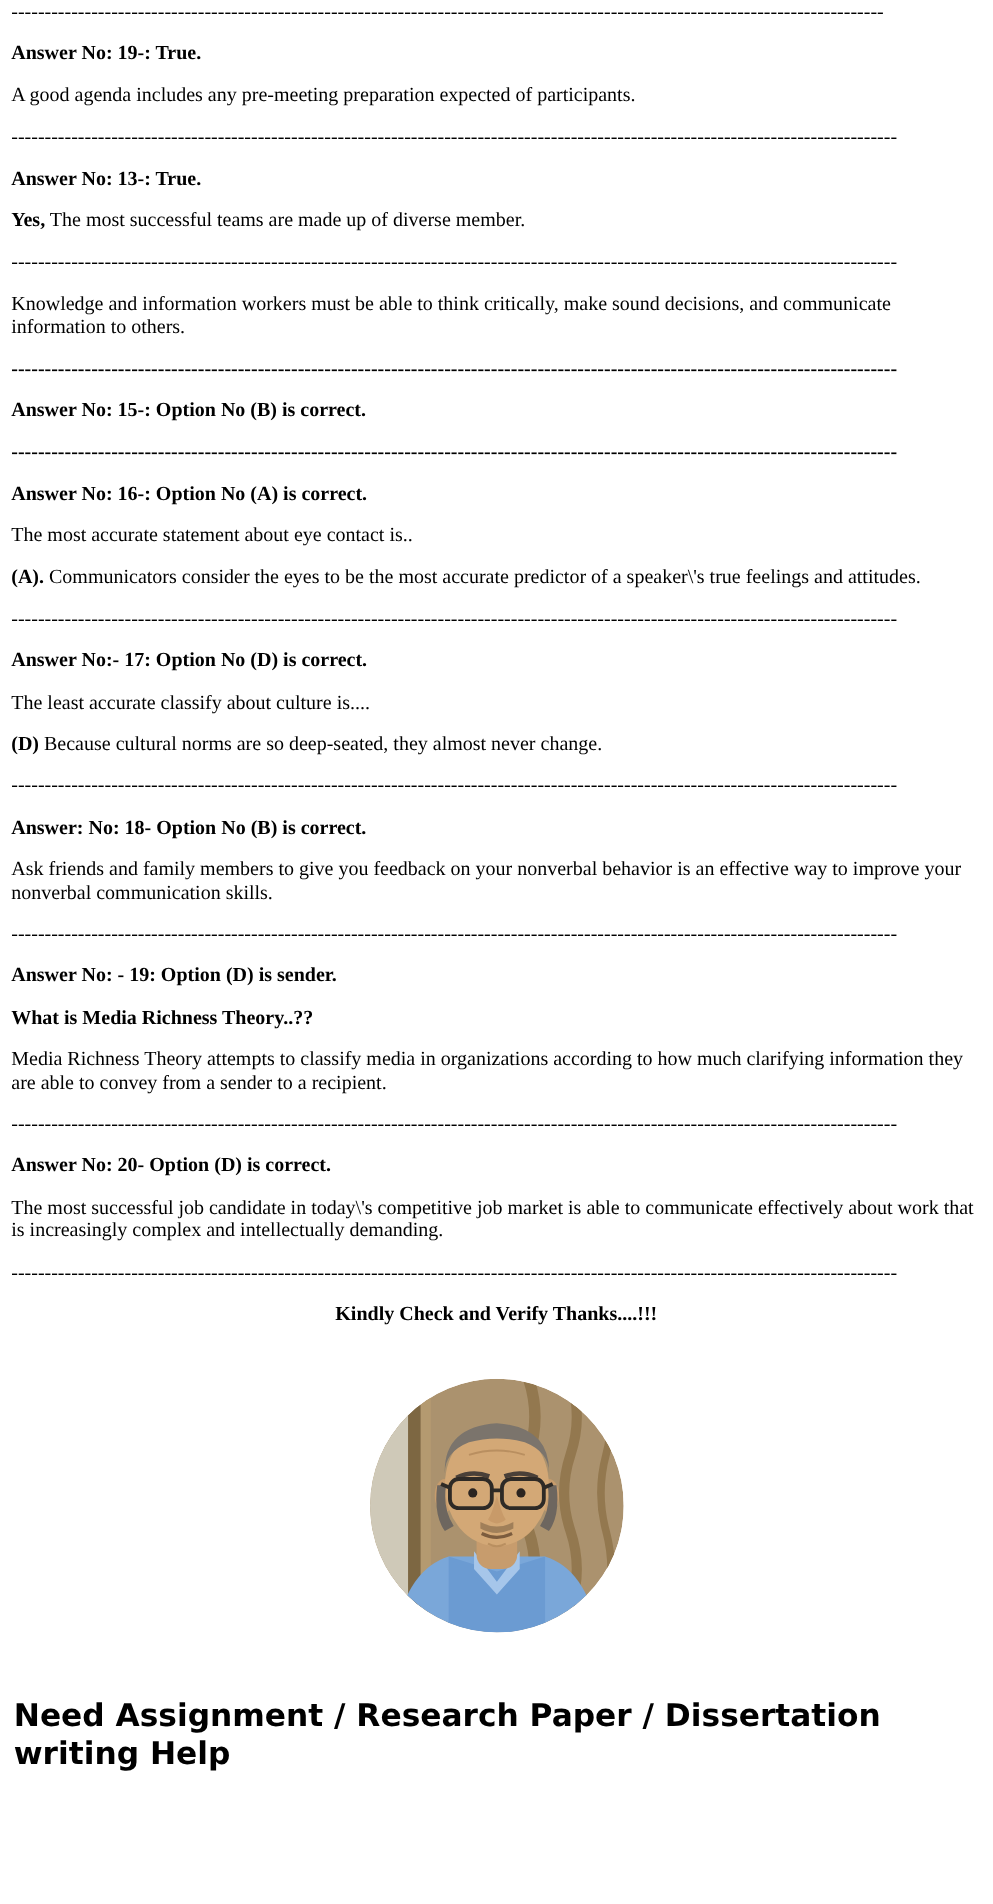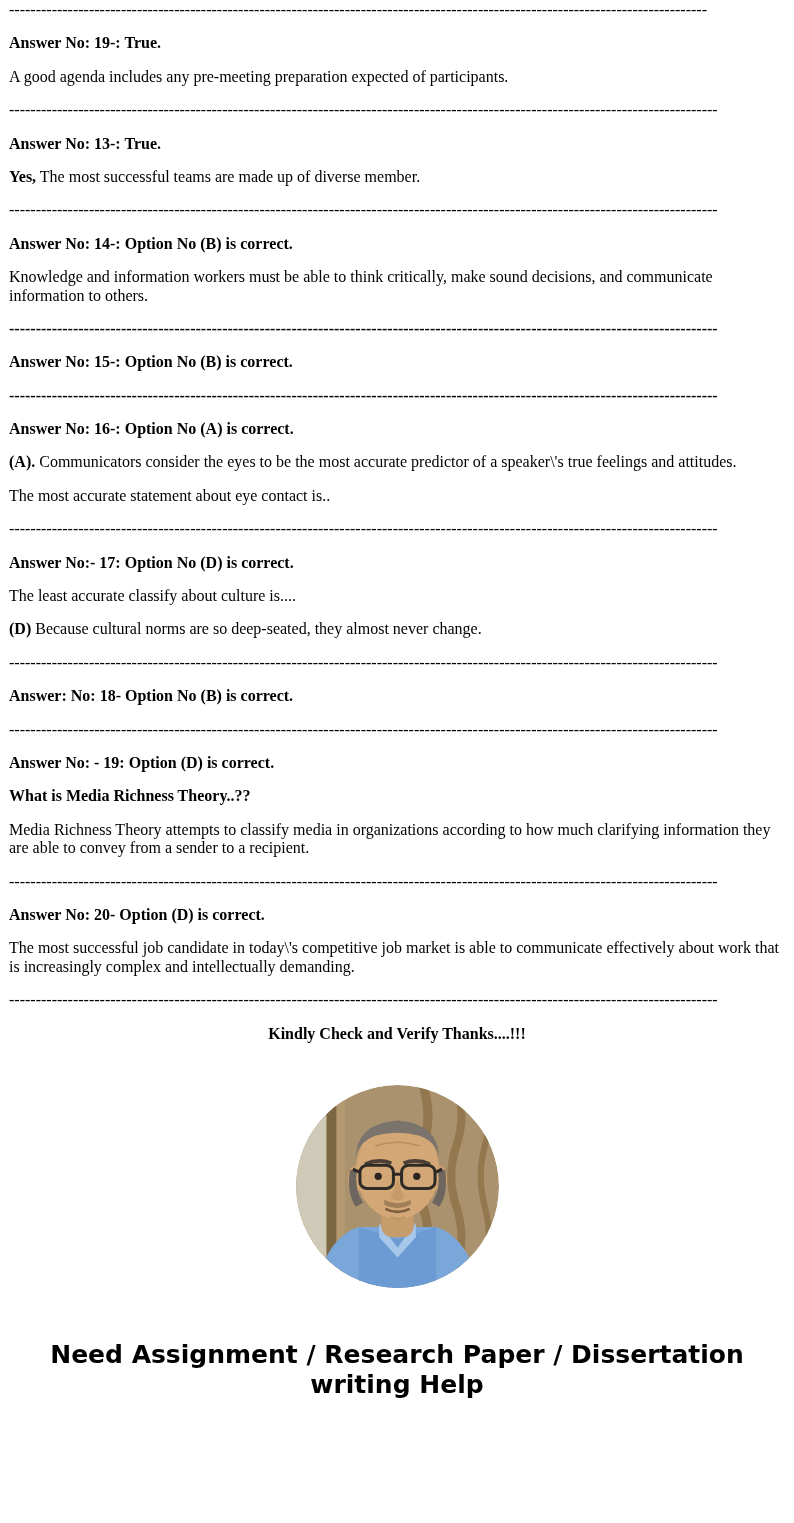--- a/index.html
+++ b/index.html
@@ -36,21 +36,21 @@
     width: 203px;
     height: 203px;
     border-radius: 50%;
     overflow: hidden;
     display: block;
   }
 
   .banner {
     margin: 52px auto 28px auto;
     max-width: 772px;
-    text-align: center;
+    text-align: left;
     font-family: "DejaVu Sans", sans-serif;
     font-weight: bold;
     font-size: 25px;
     line-height: 30px;
     color: #000000;
   }
   .banner div { margin: 0; }
 </style>
 </head>
 <body>
@@ -60,41 +60,41 @@
   <p class="sep first">-----------------------------------------------------------------------------------------------------------------------------------</p>
 
   <p class="h">Answer No: 19-: True.</p>
   <p>A good agenda includes any pre-meeting preparation expected of participants.</p>
   <p class="sep">-------------------------------------------------------------------------------------------------------------------------------------</p>
 
   <p class="h">Answer No: 13-: True.</p>
   <p><b>Yes,</b> <span>The most successful teams are made up of diverse member.</span></p>
   <p class="sep">-------------------------------------------------------------------------------------------------------------------------------------</p>
 
-  <p class="h">Answer No: 14-: Option No (B) is correct.</p>
   <p>Knowledge and information workers must be able to think critically, make sound decisions, and communicate information to others.</p>
   <p class="sep bold">-------------------------------------------------------------------------------------------------------------------------------------</p>
 
   <p class="h">Answer No: 15-: Option No (B) is correct.</p>
   <p class="sep bold">-------------------------------------------------------------------------------------------------------------------------------------</p>
 
   <p class="h">Answer No: 16-: Option No (A) is correct.</p>
+  <p>The most accurate statement about eye contact is..</p>
   <p><b>(A).</b> <span>Communicators consider the eyes to be the most accurate predictor of a speaker\'s true feelings and attitudes.</span></p>
-  <p>The most accurate statement about eye contact is..</p>
   <p class="sep">-------------------------------------------------------------------------------------------------------------------------------------</p>
 
   <p class="h">Answer No:- 17: Option No (D) is correct.</p>
   <p>The least accurate classify about culture is....</p>
   <p><b>(D)</b> <span>Because cultural norms are so deep-seated, they almost never change.</span></p>
   <p class="sep">-------------------------------------------------------------------------------------------------------------------------------------</p>
 
   <p class="h">Answer: No: 18- Option No (B) is correct.</p>
+  <p>Ask friends and family members to give you feedback on your nonverbal behavior is an effective way to improve your nonverbal communication skills.</p>
   <p class="sep">-------------------------------------------------------------------------------------------------------------------------------------</p>
 
-  <p class="h">Answer No: - 19: Option (D) is correct.</p>
+  <p class="h">Answer No: - 19: Option (D) is sender.</p>
   <p class="sub">What is Media Richness Theory..??</p>
   <p>Media Richness Theory attempts to classify media in organizations according to how much clarifying information they are able to convey from a sender to a recipient.</p>
   <p class="sep">-------------------------------------------------------------------------------------------------------------------------------------</p>
 
   <p class="h">Answer No: 20- Option (D) is correct.</p>
   <p>The most successful job candidate in today\'s competitive job market is able to communicate effectively about work that is increasingly complex and intellectually demanding.</p>
   <p class="sep">-------------------------------------------------------------------------------------------------------------------------------------</p>
 
   <p class="closing">Kindly Check and Verify Thanks....!!!</p>
 

